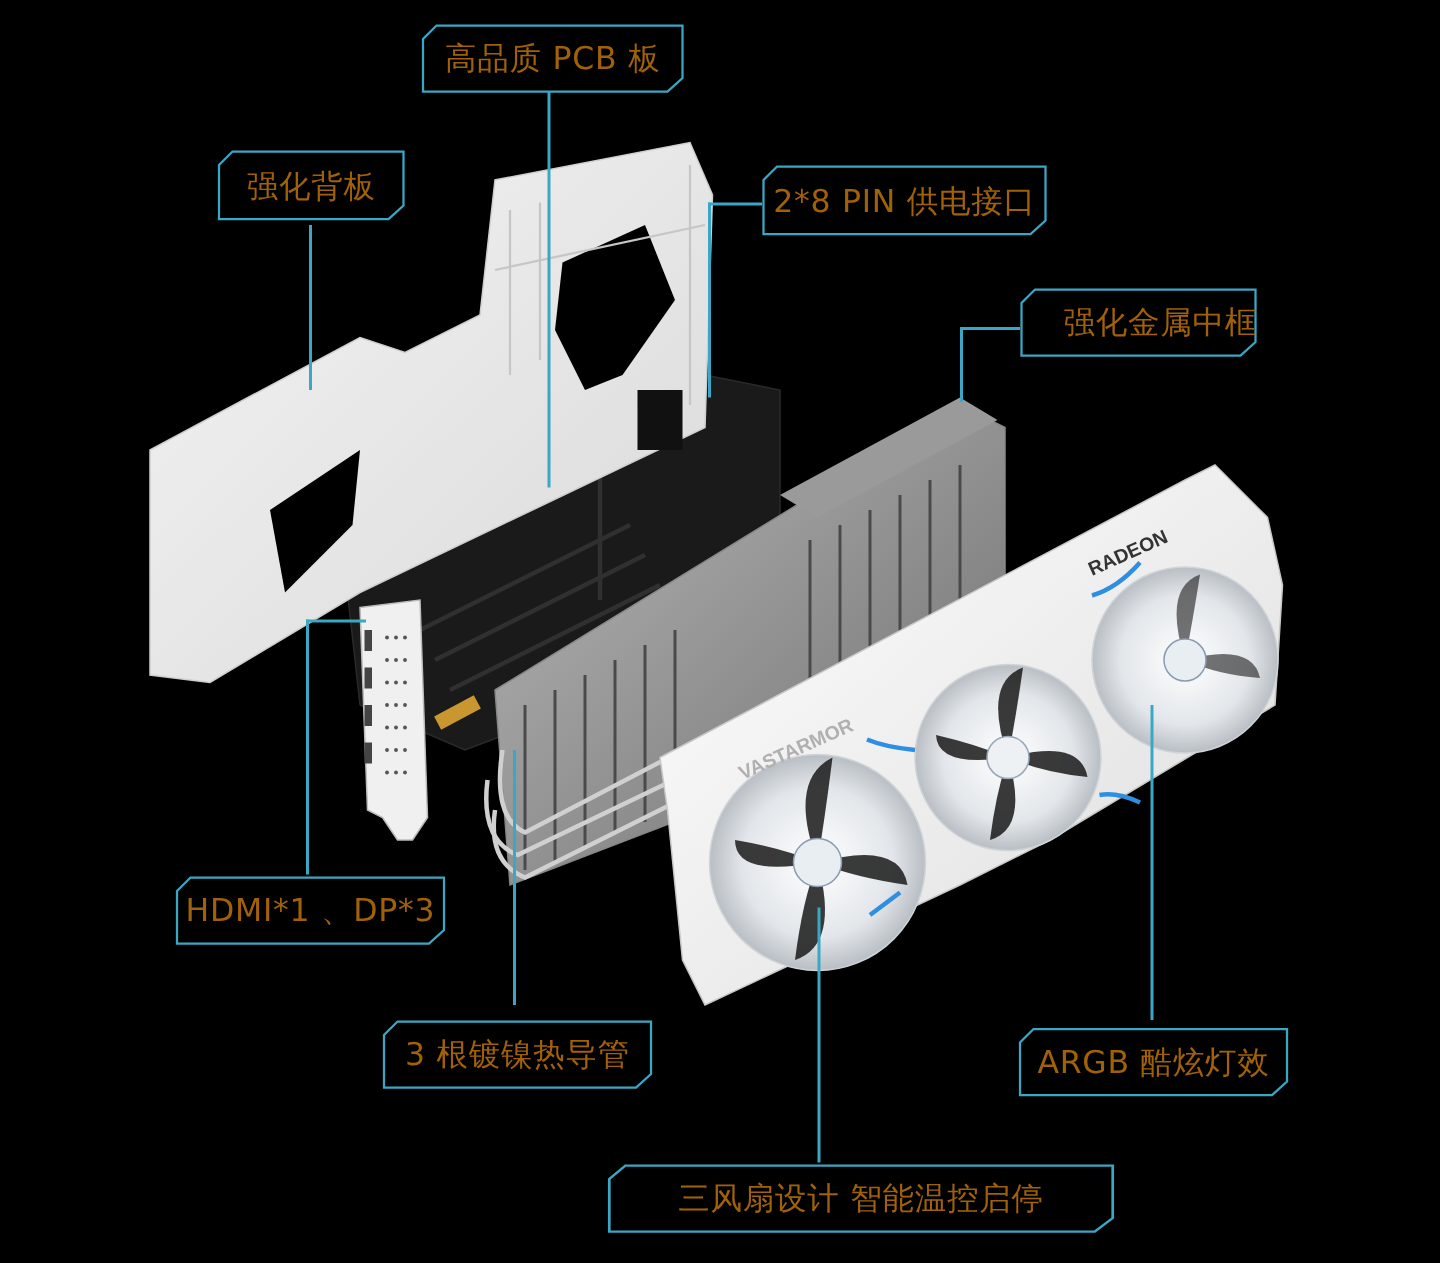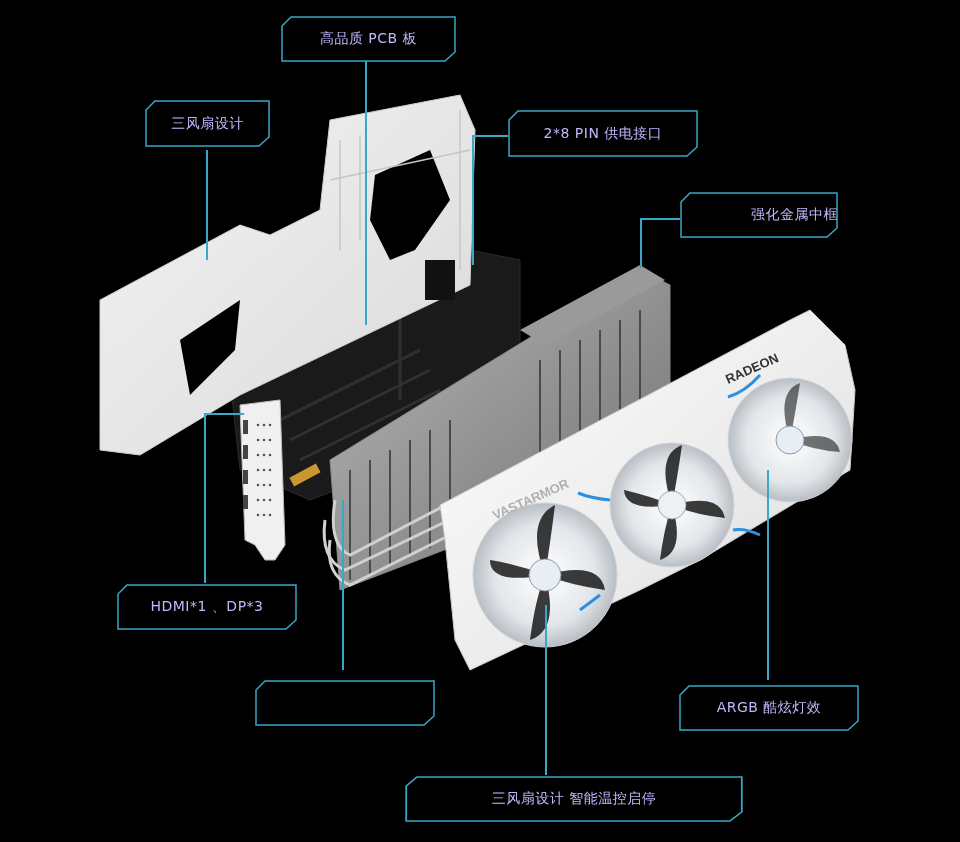--- a/index.html
+++ b/index.html
@@ -1,17 +1,17 @@
 <!DOCTYPE html>
 <html><head>
 <meta charset="utf-8">
 <style>
   html,body{margin:0;padding:0;background:#000;}
   body{width:960px;height:842px;position:relative;overflow:hidden;font-family:"DejaVu Sans","Liberation Sans",sans-serif;}
-  .label{position:absolute;display:flex;align-items:center;justify-content:center;color:#c4b5fd;font-size:14px;letter-spacing:0.5px;box-sizing:border-box;}
+  .label{position:absolute;display:flex;align-items:center;justify-content:center;color:#a16207;font-size:21px;letter-spacing:0.5px;box-sizing:border-box;}
   .label svg.frame{position:absolute;left:0;top:0;width:100%;height:100%;overflow:visible;}
   .label span{position:relative;white-space:nowrap;}
   .line{position:absolute;background:#3aa7c4;}
   svg.art{position:absolute;left:0;top:0;}
 </style>
 </head>
 <body>
 
 <svg class="art" width="960" height="842" viewBox="0 0 960 842">
   <defs>
@@ -172,21 +172,21 @@
   <svg class="frame" viewBox="0 0 175 46" preserveAspectRatio="none">
       <polygon points="10,1 174,1 174,36 164,45 1,45 1,10" fill="#000" stroke="#3aa7c4" stroke-width="1.5"></polygon>
     </svg>
   <span>高品质 PCB 板</span>
 </div>
 
 <div class="label" style="left:145px;top:100px;width:125px;height:47px;">
   <svg class="frame" viewBox="0 0 125 47" preserveAspectRatio="none">
       <polygon points="10,1 124,1 124,37 114,46 1,46 1,10" fill="#000" stroke="#3aa7c4" stroke-width="1.5"></polygon>
     </svg>
-  <span>三风扇设计</span>
+  <span>强化背板</span>
 </div>
 
 <div class="label" style="left:508px;top:110px;width:190px;height:47px;">
   <svg class="frame" viewBox="0 0 190 47" preserveAspectRatio="none">
       <polygon points="10,1 189,1 189,37 179,46 1,46 1,10" fill="#000" stroke="#3aa7c4" stroke-width="1.5"></polygon>
     </svg>
   <span>2*8 PIN 供电接口</span>
 </div>
 
 <div class="label" style="left:680px;top:192px;width:158px;height:46px;justify-content:flex-end;">
@@ -200,20 +200,21 @@
   <svg class="frame" viewBox="0 0 180 46" preserveAspectRatio="none">
       <polygon points="10,1 179,1 179,36 169,45 1,45 1,10" fill="#000" stroke="#3aa7c4" stroke-width="1.5"></polygon>
     </svg>
   <span>HDMI*1 、DP*3</span>
 </div>
 
 <div class="label" style="left:255px;top:680px;width:180px;height:46px;">
   <svg class="frame" viewBox="0 0 180 46" preserveAspectRatio="none">
       <polygon points="10,1 179,1 179,36 169,45 1,45 1,10" fill="#000" stroke="#3aa7c4" stroke-width="1.5"></polygon>
     </svg>
+  <span>3 根镀镍热导管</span>
 </div>
 
 <div class="label" style="left:679px;top:685px;width:180px;height:46px;border-radius:20px;">
   <svg class="frame" viewBox="0 0 180 46" preserveAspectRatio="none">
       <polygon points="10,1 179,1 179,36 169,45 1,45 1,10" fill="#000" stroke="#3aa7c4" stroke-width="1.5"></polygon>
     </svg>
   <span>ARGB 酷炫灯效</span>
 </div>
 
 <div class="label" style="left:405px;top:776px;width:338px;height:46px;">

